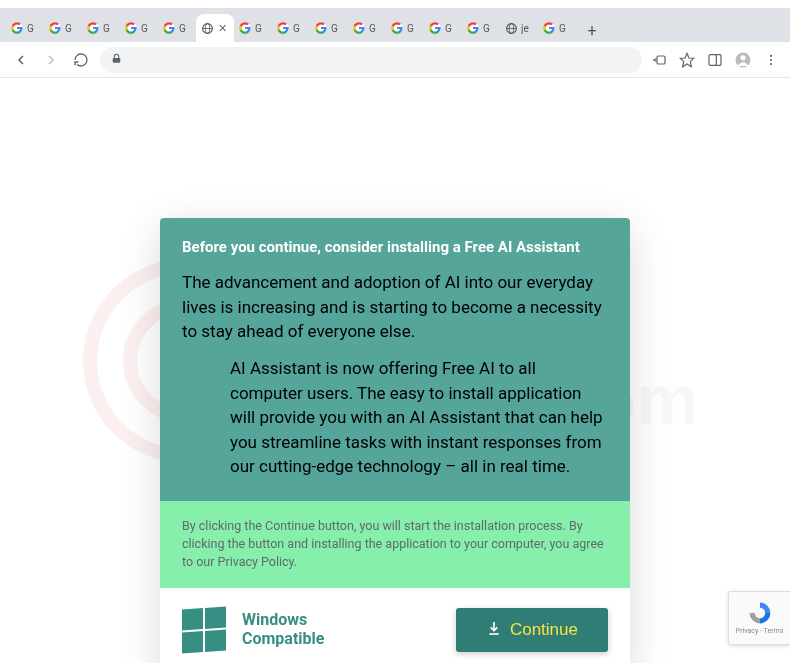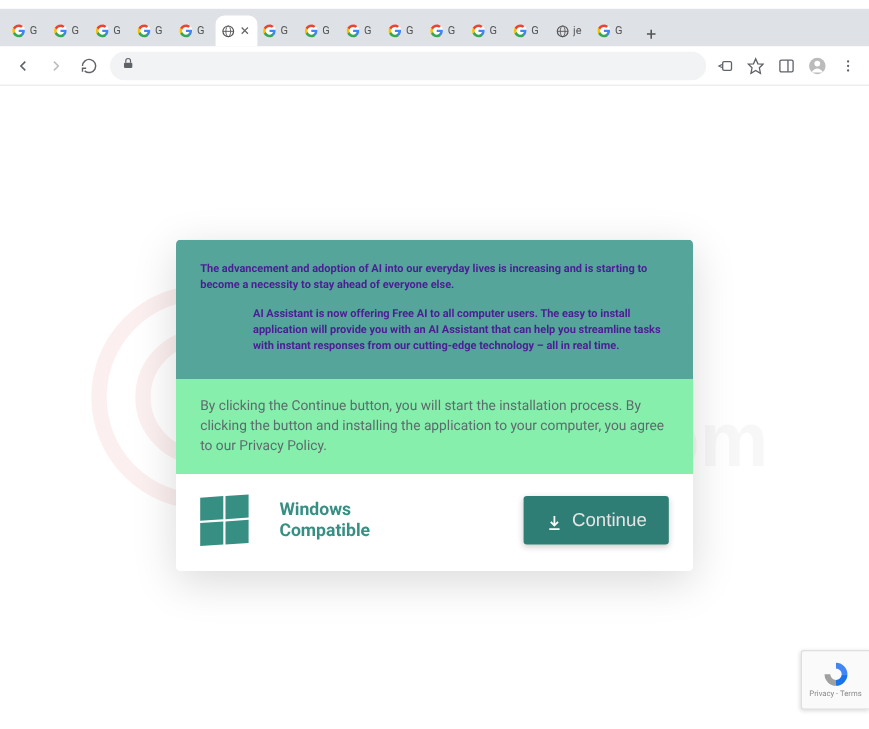--- a/index.html
+++ b/index.html
@@ -30,33 +30,33 @@
     .content { position: relative; height: calc(663px - 34px - 36px - 8px); background: #fff; }
     
     
     .watermark { position: absolute; inset: 0; display: flex; align-items: center; justify-content: center; opacity: 0.06; pointer-events: none; }
     .watermark svg text { font-family: Arial, sans-serif; }
     
     
     .modal { position: absolute; top: 140px; left: 160px; width: 470px; border-radius: 4px; box-shadow: 0 10px 40px rgba(0,0,0,0.15); overflow: hidden; background: #fff; }
     .modal-top { background: #55a59b; color: #fff; padding: 20px 22px 22px 22px; }
     .modal-top h2 { font-size: 15px; font-weight: 700; margin-bottom: 14px; }
-    .modal-top p { font-size: 10px; line-height: 1.45; margin-bottom: 12px; color: #4c1d95; font-weight: bold; }
+    .modal-top p { font-size: 17px; line-height: 1.45; margin-bottom: 12px; color: #000000; }
     .modal-top p:last-child { margin-bottom: 0; margin-left: 48px; }
     .modal-mid { background: #86efac; color: #5e6b6a; padding: 16px 22px; font-size: 12.5px; line-height: 1.45; }
     .modal-bot { background: #fff; padding: 20px 22px 24px 22px; display: flex; align-items: center; justify-content: space-between; }
-    .win-compat { display: flex; align-items: center; gap: 28px; }
+    .win-compat { display: flex; align-items: center; gap: 16px; }
     .win-logo { width: 44px; height: 44px; display: grid; grid-template-columns: 1fr 1fr; grid-template-rows: 1fr 1fr; gap: 2px; }
     .win-logo div { background: #378f84; }
     .win-logo .q1 { transform: skewY(-4deg); transform-origin: right; }
     .win-logo .q2 { transform: skewY(-4deg); transform-origin: left; }
     .win-logo .q3 { transform: skewY(-4deg); transform-origin: right; }
     .win-logo .q4 { transform: skewY(-4deg); transform-origin: left; }
     .win-compat-text { color: #378f84; font-weight: 700; font-size: 16px; line-height: 1.15; }
-    .continue-btn { background: #2f7e76; color: #e5e5e5; border: none; padding: 12px 20px; font-size: 17px; border-radius: 3px; display: flex; align-items: flex-end; gap: 8px; cursor: pointer; box-shadow: 0 2px 6px rgba(0,0,0,0.2); }
+    .continue-btn { background: #2f7e76; color: #fde047; border: none; padding: 12px 30px; font-size: 17px; border-radius: 3px; display: flex; align-items: flex-start; gap: 8px; cursor: pointer; box-shadow: 0 2px 6px rgba(0,0,0,0.2); }
     .continue-btn .dl-icon { display: inline-flex; }
     
     
     .recaptcha { position: absolute; right: 0; bottom: 18px; width: 62px; height: 54px; background: #fafafa; border: 1px solid #ddd; border-right: none; border-radius: 3px 0 0 3px; box-shadow: 0 1px 4px rgba(0,0,0,0.15); display: flex; flex-direction: column; align-items: center; justify-content: center; gap: 2px; }
     .recaptcha .rc-icon { width: 26px; height: 26px; }
     .recaptcha .rc-text { font-size: 7px; color: #888; text-align: left; line-height: 1.1; }
     
     
     .g-fav { width: 14px; height: 14px; }
     
@@ -331,20 +331,21 @@
       <circle cx="130" cy="190" r="95" fill="none" stroke="#c00" stroke-width="14"></circle>
       <circle cx="130" cy="190" r="55" fill="none" stroke="#c00" stroke-width="14"></circle>
       <rect x="175" y="90" width="40" height="210" transform="rotate(34 195 195)" fill="#fff"></rect>
       <text x="240" y="250" font-size="135" font-weight="900" font-style="italic" fill="#444" letter-spacing="-5">risk</text>
       <text x="480" y="253" font-size="70" font-weight="900" fill="#888">.com</text>
     </svg>
   </div>
 
   <div class="modal">
     <div class="modal-top">
+      <h2>Before you continue, consider installing a Free AI Assistant</h2>
       <p>The advancement and adoption of AI into our everyday lives is increasing and is starting to become a necessity to stay ahead of everyone else.</p>
       <p>AI Assistant is now offering Free AI to all computer users. The easy to install application will provide you with an AI Assistant that can help you streamline tasks with instant responses from our cutting-edge technology – all in real time.</p>
     </div>
     <div class="modal-mid">
       <span>By clicking the Continue button, you will start the installation process. By clicking the button and installing the application to your computer, you agree to our Privacy Policy.</span>
     </div>
     <div class="modal-bot">
       <div class="win-compat">
         <div class="win-logo">
           <div class="q1"></div>

